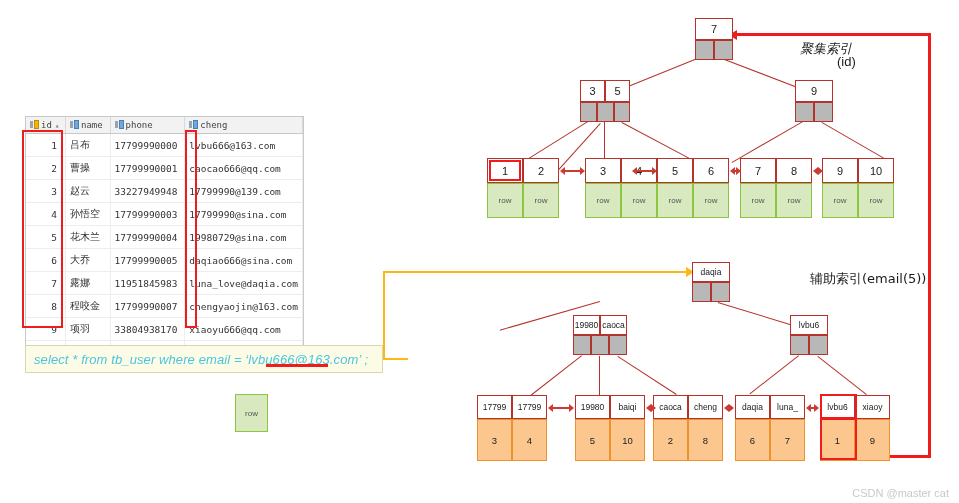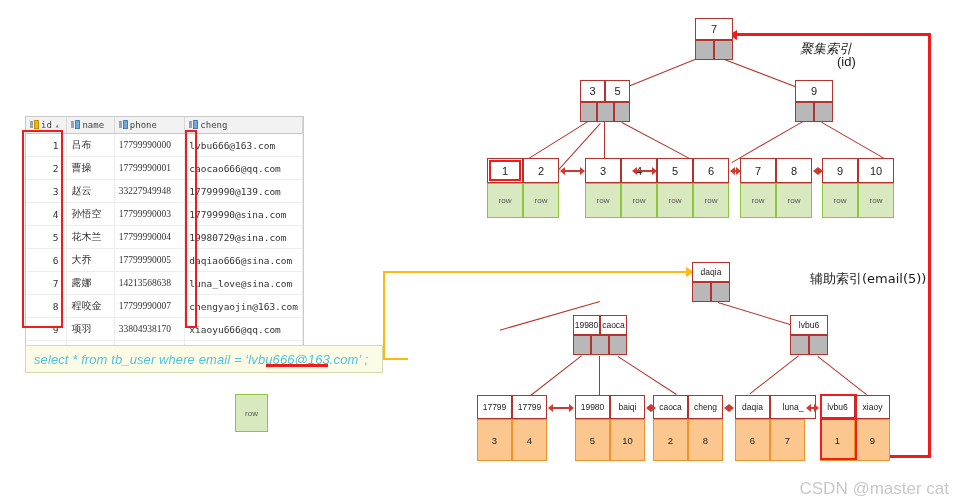--- a/index.html
+++ b/index.html
@@ -13,21 +13,21 @@
   #result-grid table{border-collapse:collapse;width:100%;font-size:10px;color:#333;}
   #result-grid thead th{background:#f2f2f2;border-right:1px solid #d8d8d8;
         border-bottom:1px solid #c9c9c9;font-weight:normal;color:#444;
         padding:3px 4px;text-align:left;font-family:"DejaVu Sans Mono",monospace;
         font-size:9px;white-space:nowrap;}
   #result-grid tbody td{border-right:1px solid #ededed;border-bottom:1px solid #ededed;
         padding:2px 4px;white-space:nowrap;height:18px;
         font-family:"DejaVu Sans Mono",monospace;font-size:9.5px;}
   #result-grid td.c-id{text-align:right;width:34px;padding-right:8px;}
   #result-grid td.c-name{width:50px;font-family:"DejaVu Sans",sans-serif;font-size:10px;}
-  #result-grid td.c-phone{width:80px;font-family:Liberation Serif, serif;}
+  #result-grid td.c-phone{width:80px;}
   #result-grid td.c-email{width:auto;}
   .hicon{display:inline-block;width:9px;height:9px;vertical-align:-1px;margin-right:2px;position:relative;}
   .hicon .g1{position:absolute;left:0;top:1px;width:3px;height:7px;background:#9aa4b1;}
   .hicon .g2{position:absolute;left:4px;top:0;width:5px;height:9px;background:#6fa8dc;
              border:1px solid #4a7fb5;box-sizing:border-box;}
   .keyicon .g2{background:#f2b705;border-color:#c08f00;}
   .sortmark{color:#888;font-size:8px;margin-left:3px;}
 
   
   #hl-id-col{left:22px;top:130px;width:41px;height:198px;border:2.5px solid #ee1c1c;box-sizing:border-box;}
@@ -67,21 +67,21 @@
   .ring{border:2.5px solid #ee1c1c;box-sizing:border-box;background:transparent;}
 
   
   .rseg{background:#ee1c1c;position:absolute;}
   .yseg{background:#fcb813;position:absolute;}
   .yarrow{position:absolute;width:0;height:0;border-top:5px solid transparent;
           border-bottom:5px solid transparent;border-left:8px solid #fcb813;}
   .rarrow{position:absolute;width:0;height:0;border-top:5px solid transparent;
           border-bottom:5px solid transparent;border-right:8px solid #ee1c1c;}
 
-  #watermark{right:10px;bottom:4px;font-size:17px;color:#c9c9c9;}
+  #watermark{right:10px;bottom:4px;font-size:11px;color:#c9c9c9;}
 </style>
 </head>
 <body>
 
 <div class="abs" id="result-grid">
   <table>
     <thead>
       <tr>
         <th>
           <span class="hicon keyicon"><span class="g1"></span><span class="g2"></span></span><span>id</span><span class="sortmark">▴</span>
@@ -130,22 +130,22 @@
         </tr>
         <tr>
           <td class="c-id">6</td>
           <td class="c-name">大乔</td>
           <td class="c-phone">17799990005</td>
           <td class="c-email">daqiao666@sina.com</td>
         </tr>
         <tr>
           <td class="c-id">7</td>
           <td class="c-name">露娜</td>
-          <td class="c-phone">14213568638</td>
-          <td class="c-email">luna_love@sina.com</td>
+          <td class="c-phone">11951845983</td>
+          <td class="c-email">luna_love@daqia.com</td>
         </tr>
         <tr>
           <td class="c-id">8</td>
           <td class="c-name">程咬金</td>
           <td class="c-phone">17799990007</td>
           <td class="c-email">chengyaojin@163.com</td>
         </tr>
         <tr>
           <td class="c-id">9</td>
           <td class="c-name">项羽</td>
@@ -375,21 +375,21 @@
   </div>
   <div class="nrow">
     <div class="orow-cell" style="width:35px;height:42px;">2</div>
     <div class="orow-cell" style="width:35px;height:42px;">8</div>
   </div>
 </div>
 
 <div class="abs" style="left:735px;top:395px;">
   <div class="nrow">
     <div class="key-cell small" style="width:35px;height:24px;">daqia</div>
-    <div class="key-cell small" style="width:46px;height:24px;">luna_</div>
+    <div class="key-cell small" style="width:35px;height:24px;">luna_</div>
   </div>
   <div class="nrow">
     <div class="orow-cell" style="width:35px;height:42px;">6</div>
     <div class="orow-cell" style="width:35px;height:42px;">7</div>
   </div>
 </div>
 
 <div class="abs" style="left:820px;top:395px;">
   <div class="nrow">
     <div class="key-cell small" style="width:35px;height:24px;">lvbu6</div>

